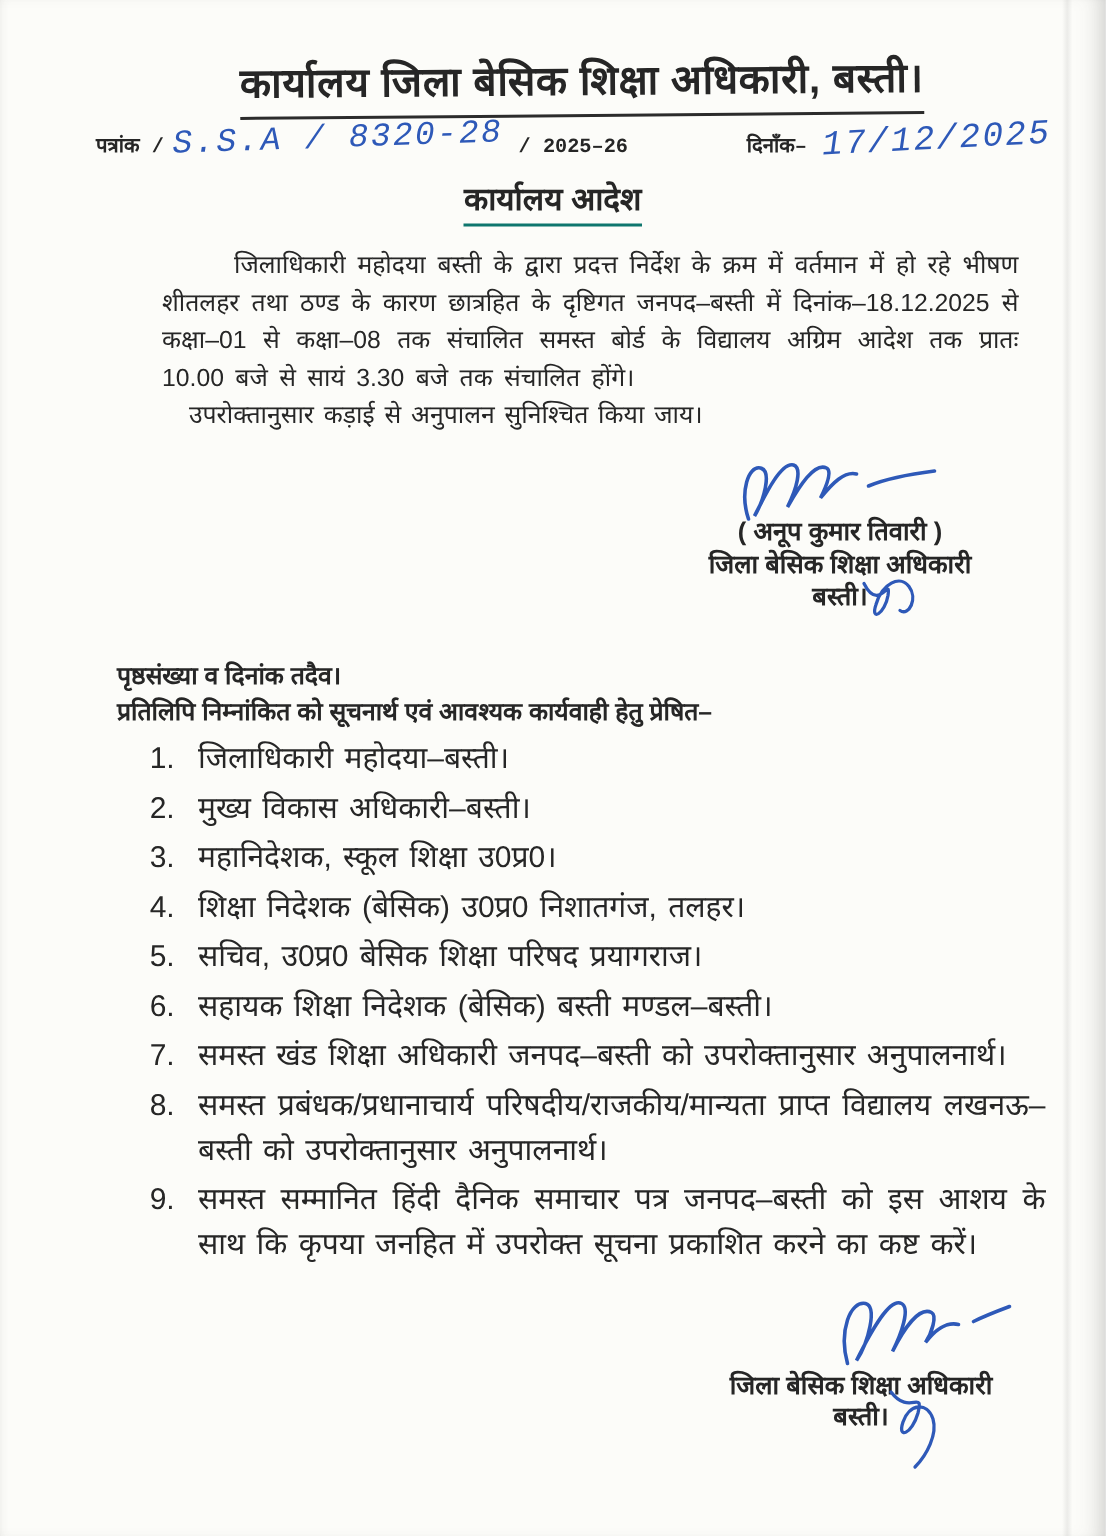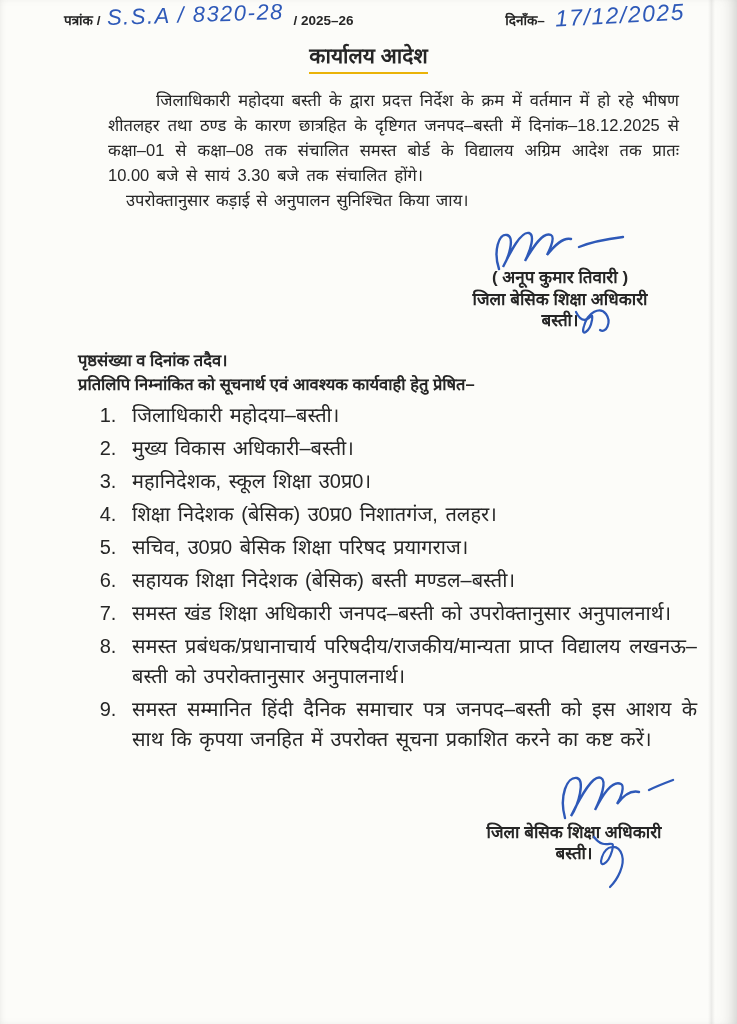--- a/index.html
+++ b/index.html
@@ -36,23 +36,24 @@
   }
   .office-title span {
     display: inline-block;
     border-bottom: 2.5px solid #2b2b2b;
     padding-bottom: 5px;
     transform: rotate(-0.5deg);
   }
   .ref-row {
     display: flex;
     align-items: baseline;
-    margin: 4px 52px 0 64px;
+    margin: 4px 36px 0 64px;
     font-size: 13.5px;
     font-weight: 600;
+    font-family: Liberation Mono, monospace;
   }
   .hand {
     color: #2e59b8;
     font-style: italic;
     font-weight: 400;
     letter-spacing: 1.5px;
     white-space: nowrap;
   }
   .ref-number {
     font-size: 22px;
@@ -73,21 +74,21 @@
     display: inline-block;
   }
   .order-heading {
     margin: 10px 0 0 0;
     text-align: center;
     font-size: 21px;
     font-weight: 700;
   }
   .order-heading span {
     display: inline-block;
-    border-bottom: 2px solid #eab308;
+    border-bottom: 2px solid #0f766e;
     padding-bottom: 3px;
   }
   
   .order-paragraph {
     margin: 14px 58px 0 108px;
     font-size: 16.5px;
     line-height: 1.52;
     text-align: justify;
     text-indent: 48px;
     word-spacing: 3px;
@@ -137,41 +138,44 @@
     stroke-width: 2.2;
     stroke-linecap: round;
   }
   
   .dist-note {
     margin: 0 58px 0 78px;
     font-size: 16.5px;
     line-height: 1.45;
     font-weight: 700;
   }
-  .dist-note.first { margin-top: 18px; }
+  .dist-note.first { margin-top: 32px; }
   ol.dist-list {
     margin: 3px 40px 0 78px;
     padding-left: 46px;
     font-size: 20px;
     line-height: 1.5;
     font-weight: 500;
   }
   ol.dist-list li {
     padding-left: 8px;
     margin-bottom: 3px;
     text-align: justify;
     word-spacing: 2px;
   }
 </style>
 </head>
 <body>
 
 <div class="page">
   <div class="crease"></div>
 
+  <h1 class="office-title">
+    <span>कार्यालय जिला बेसिक शिक्षा अधिकारी, बस्ती।</span>
+  </h1>
 
   <div class="ref-row">
     <span>पत्रांक /</span>
     <span class="hand ref-number">S.S.A / 8320-28</span>
     <span class="ref-year">/ 2025–26</span>
     <span class="date-group">
       <span>दिनाँक–</span>
       <span class="hand date-value">17/12/2025</span>
     </span>
   </div>

